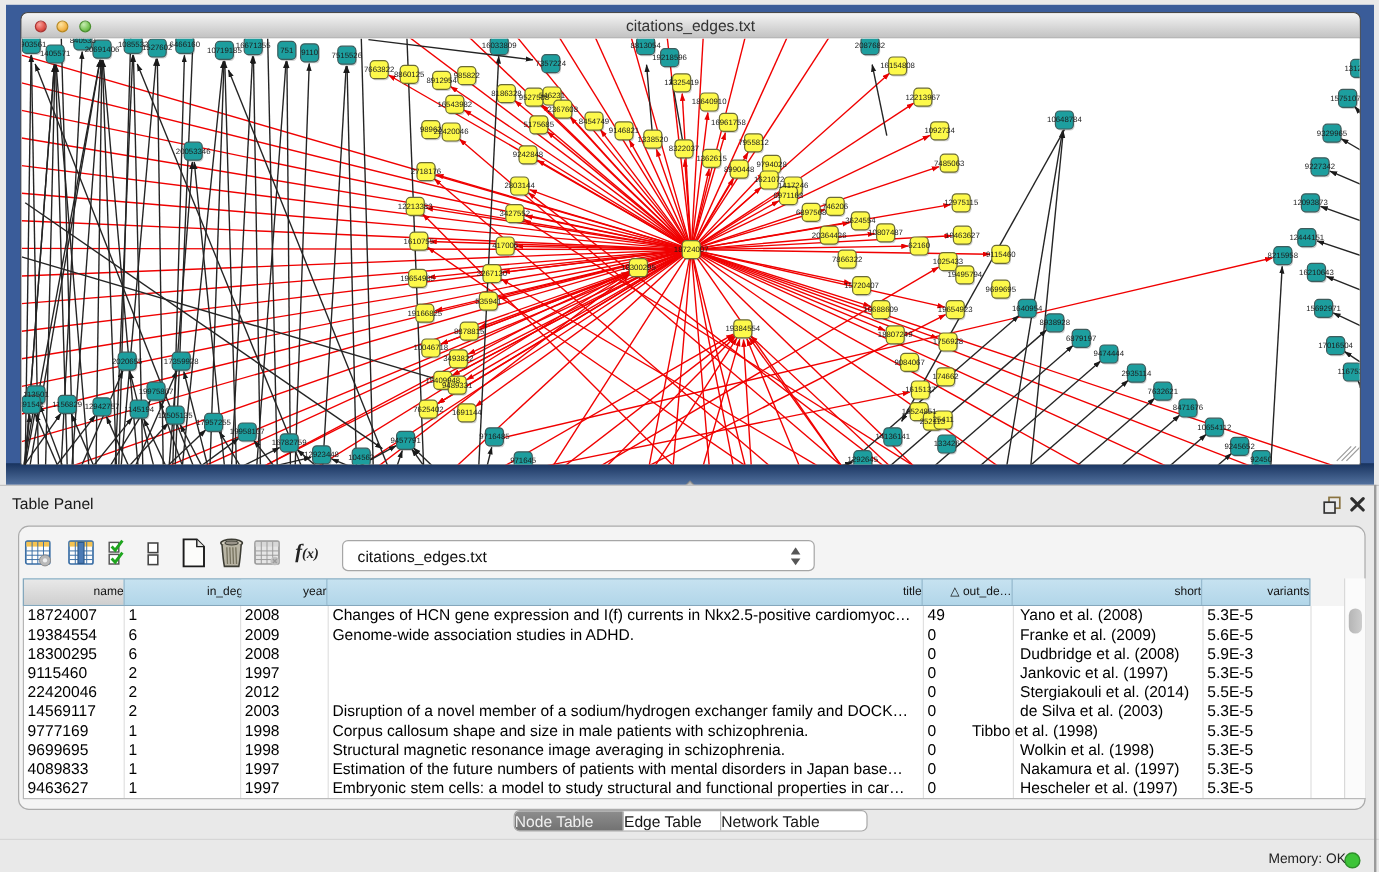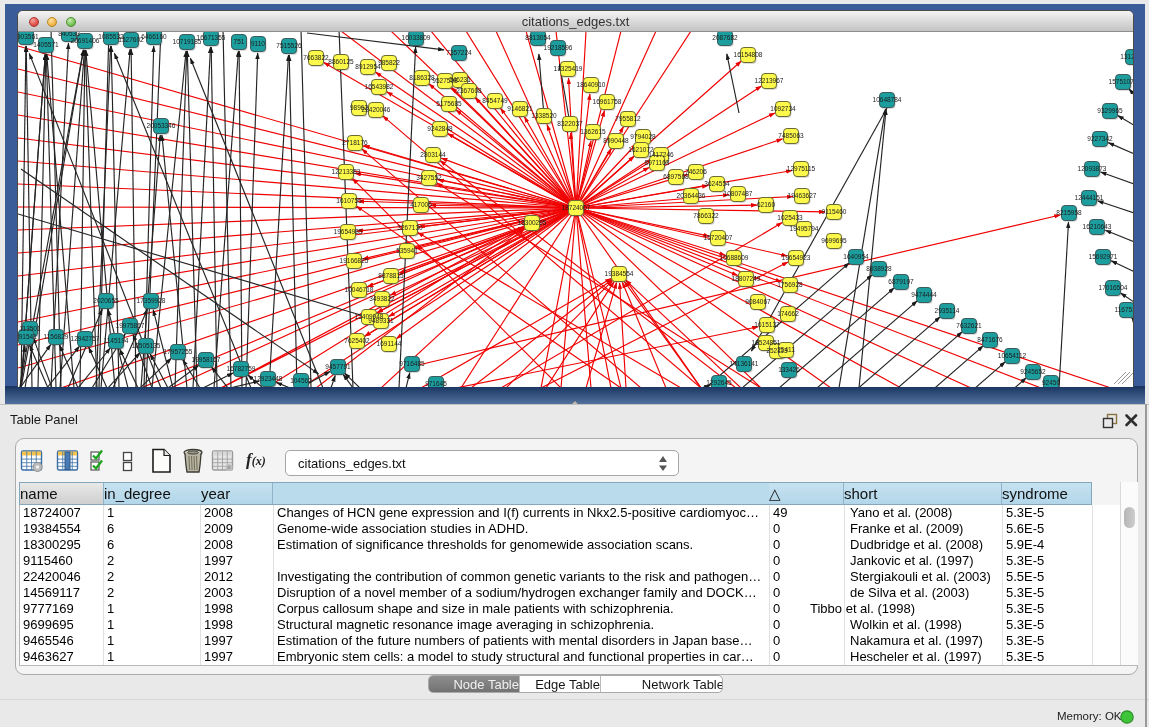--- a/index.html
+++ b/index.html
@@ -6,29 +6,29 @@
 #botband{position:absolute;left:5px;top:386px;width:1140px;height:18px;background:linear-gradient(#18335f,#52719e)}
 #win{position:absolute;left:17px;top:10px;width:1117px;height:377px;border:1px solid #4a4a4a;border-radius:6px 6px 0 0;background:#fff}
 #titlebar{position:absolute;left:0;top:0;width:100%;height:21px;border-radius:5px 5px 0 0;background:linear-gradient(#f4f4f4,#d9d9d9 55%,#c3c3c3);border-bottom:1px solid #8e8e8e}
 #titlebar .t{position:absolute;width:100%;text-align:center;top:3px;font-size:13px;color:#333}
 .tl{position:absolute;top:5.5px;width:10px;height:10px;border-radius:50%}
 #canvas{position:absolute;left:0;top:21px;width:1115px;height:355px;overflow:hidden;background:#fff}
 #tp{position:absolute;left:0;top:404px;width:1149px;height:323px;background:#e9e9e9;border-top:1px solid #c2c2c2}
 #tptitle{position:absolute;left:10px;top:7px;font-size:13px;color:#1a1a1a}
 #container{position:absolute;left:15px;top:33px;width:1123px;height:237px;background:#f4f4f4;border:1px solid #ababab;border-radius:9px}
 #thead{position:absolute;left:19px;top:482px;width:1073px;height:23px;background:#badbec;border:1px solid #85a7bc}
-.hc{position:absolute;top:0;height:21px;border-right:1px solid #8fb3c9;font-size:15px;text-align:left;color:#111;line-height:21px;background:linear-gradient(#c6e2f0,#b2d6e9)}
+.hc{position:absolute;top:0;height:21px;border-right:1px solid #8fb3c9;font-size:10px;text-align:right;color:#111;line-height:21px;background:linear-gradient(#c6e2f0,#b2d6e9)}
 #twhite{position:absolute;left:19px;top:505px;width:1101px;height:160px;background:#fff;border-left:1px solid #b5b5b5}
 .tr{position:absolute;left:0;width:1149px;height:16px;font-size:13px;color:#000}
 .tr span{position:absolute;top:0;line-height:16px;white-space:nowrap}
 .cl{position:absolute;top:505px;width:1px;height:160px;background:#e0e0e0}
 #sb{position:absolute;left:1120px;top:482px;width:18px;height:183px;background:#fbfbfb;border-left:1px solid #d9d9d9}
 #thumb{position:absolute;left:1123.5px;top:507px;width:11px;height:21px;background:linear-gradient(90deg,#b5b5b5,#cdcdcd);border-radius:6px}
 #tabs{position:absolute;left:428px;top:675px;width:295px;height:18px;border:1px solid #a9a9a9;border-radius:5px;background:#fff;overflow:hidden}
-.seg{position:absolute;top:0;height:18px;font-size:13px;text-align:right;line-height:17px;color:#161616}
+.seg{position:absolute;top:0;height:18px;font-size:13px;text-align:left;line-height:17px;color:#161616}
 #divline{position:absolute;left:0;top:699px;width:1149px;height:1px;background:#d6d6d6}
 #rborder{position:absolute;left:1145px;top:404px;width:2px;height:323px;background:#9a9a9a}
 #memory{position:absolute;left:1057px;top:710px;font-size:11.5px;color:#222}
 </style></head><body>
 <div id="desktop"></div>
 <div id="botband"></div>
 <div id="win">
  <div id="canvas">
       <svg width="1117" height="356" viewBox="17 31 1117 356" xmlns="http://www.w3.org/2000/svg" style="position:absolute;left:0;top:0">
         <defs>
@@ -767,23 +767,24 @@
     <line x1="2" y1="13.7" x2="21" y2="13.7" stroke="#9a9a9a" stroke-width="0.8"></line>
     <line x1="2" y1="17.3" x2="21" y2="17.3" stroke="#9a9a9a" stroke-width="0.8"></line>
     <circle cx="18" cy="18.5" r="3.6" fill="#c0c0c0"></circle>
     <path d="M16.4,16.9 L19.6,20.1 M19.6,16.9 L16.4,20.1" stroke="#9b9b9b" stroke-width="1.2"></path>
   </svg>
 <div style="position:absolute;left:246px;top:450px;width:28px;font-family:'Liberation Serif',serif;font-style:italic;font-weight:bold;font-size:17px;color:#222">f<span style="font-size:12px">(x)</span></div>
 <div id="thead">
  <div class="hc" style="left:0;width:84px;background:linear-gradient(#e8e8e8,#cfcfcf)">name</div>
  <div class="hc" style="left:84px;width:114px">in_degree</div>
  <div class="hc" style="left:181px;width:72px">year</div>
+ <div class="hc" style="left:253px;width:496px">title</div>
  <div class="hc" style="left:749px;width:75px">△ out_de…</div>
  <div class="hc" style="left:824px;width:158px">short</div>
- <div class="hc" style="left:982px;width:89px;border-right:none">syndrome</div>
+ <div class="hc" style="left:982px;width:89px;border-right:none">variants</div>
 </div>
 <div id="twhite"></div>
 <div class="tr" style="top:505px">
     <span style="left:23px">18724007</span>
     <span style="left:107px">1</span>
     <span style="left:204px">2008</span>
     <span style="left:277px">Changes of HCN gene expression and I(f) currents in Nkx2.5-positive cardiomyoc…</span>
     <span style="left:773px">49</span>
     <span style="left:850px">Yano et al. (2008)</span>
     <span style="left:1006px">5.3E-5</span>
@@ -794,40 +795,38 @@
     <span style="left:204px">2009</span>
     <span style="left:277px">Genome-wide association studies in ADHD.</span>
     <span style="left:773px">0</span>
     <span style="left:850px">Franke et al. (2009)</span>
     <span style="left:1006px">5.6E-5</span>
   </div>
 <div class="tr" style="top:537px">
     <span style="left:23px">18300295</span>
     <span style="left:107px">6</span>
     <span style="left:204px">2008</span>
-    <span style="left:277px">Estimation of significance thresholds for genomewide association scans.</span>
     <span style="left:773px">0</span>
     <span style="left:850px">Dudbridge et al. (2008)</span>
-    <span style="left:1006px">5.9E-4</span>
+    <span style="left:1006px">5.9E-3</span>
   </div>
 <div class="tr" style="top:553px">
     <span style="left:23px">9115460</span>
     <span style="left:107px">2</span>
     <span style="left:204px">1997</span>
     <span style="left:773px">0</span>
     <span style="left:850px">Jankovic et al. (1997)</span>
     <span style="left:1006px">5.3E-5</span>
   </div>
 <div class="tr" style="top:569px">
     <span style="left:23px">22420046</span>
     <span style="left:107px">2</span>
     <span style="left:204px">2012</span>
-    <span style="left:277px">Investigating the contribution of common genetic variants to the risk and pathogen…</span>
     <span style="left:773px">0</span>
-    <span style="left:850px">Stergiakouli et al. (2003)</span>
+    <span style="left:850px">Stergiakouli et al. (2014)</span>
     <span style="left:1006px">5.5E-5</span>
   </div>
 <div class="tr" style="top:585px">
     <span style="left:23px">14569117</span>
     <span style="left:107px">2</span>
     <span style="left:204px">2003</span>
     <span style="left:277px">Disruption of a novel member of a sodium/hydrogen exchanger family and DOCK…</span>
     <span style="left:773px">0</span>
     <span style="left:850px">de Silva et al. (2003)</span>
     <span style="left:1006px">5.3E-5</span>
@@ -844,21 +843,21 @@
 <div class="tr" style="top:617px">
     <span style="left:23px">9699695</span>
     <span style="left:107px">1</span>
     <span style="left:204px">1998</span>
     <span style="left:277px">Structural magnetic resonance image averaging in schizophrenia.</span>
     <span style="left:773px">0</span>
     <span style="left:850px">Wolkin et al. (1998)</span>
     <span style="left:1006px">5.3E-5</span>
   </div>
 <div class="tr" style="top:633px">
-    <span style="left:23px">9465546</span>
+    <span style="left:23px">4089833</span>
     <span style="left:107px">1</span>
     <span style="left:204px">1997</span>
     <span style="left:277px">Estimation of the future numbers of patients with mental disorders in Japan base…</span>
     <span style="left:773px">0</span>
     <span style="left:850px">Nakamura et al. (1997)</span>
     <span style="left:1006px">5.3E-5</span>
   </div>
 <div class="tr" style="top:649px">
     <span style="left:23px">9463627</span>
     <span style="left:107px">1</span>

